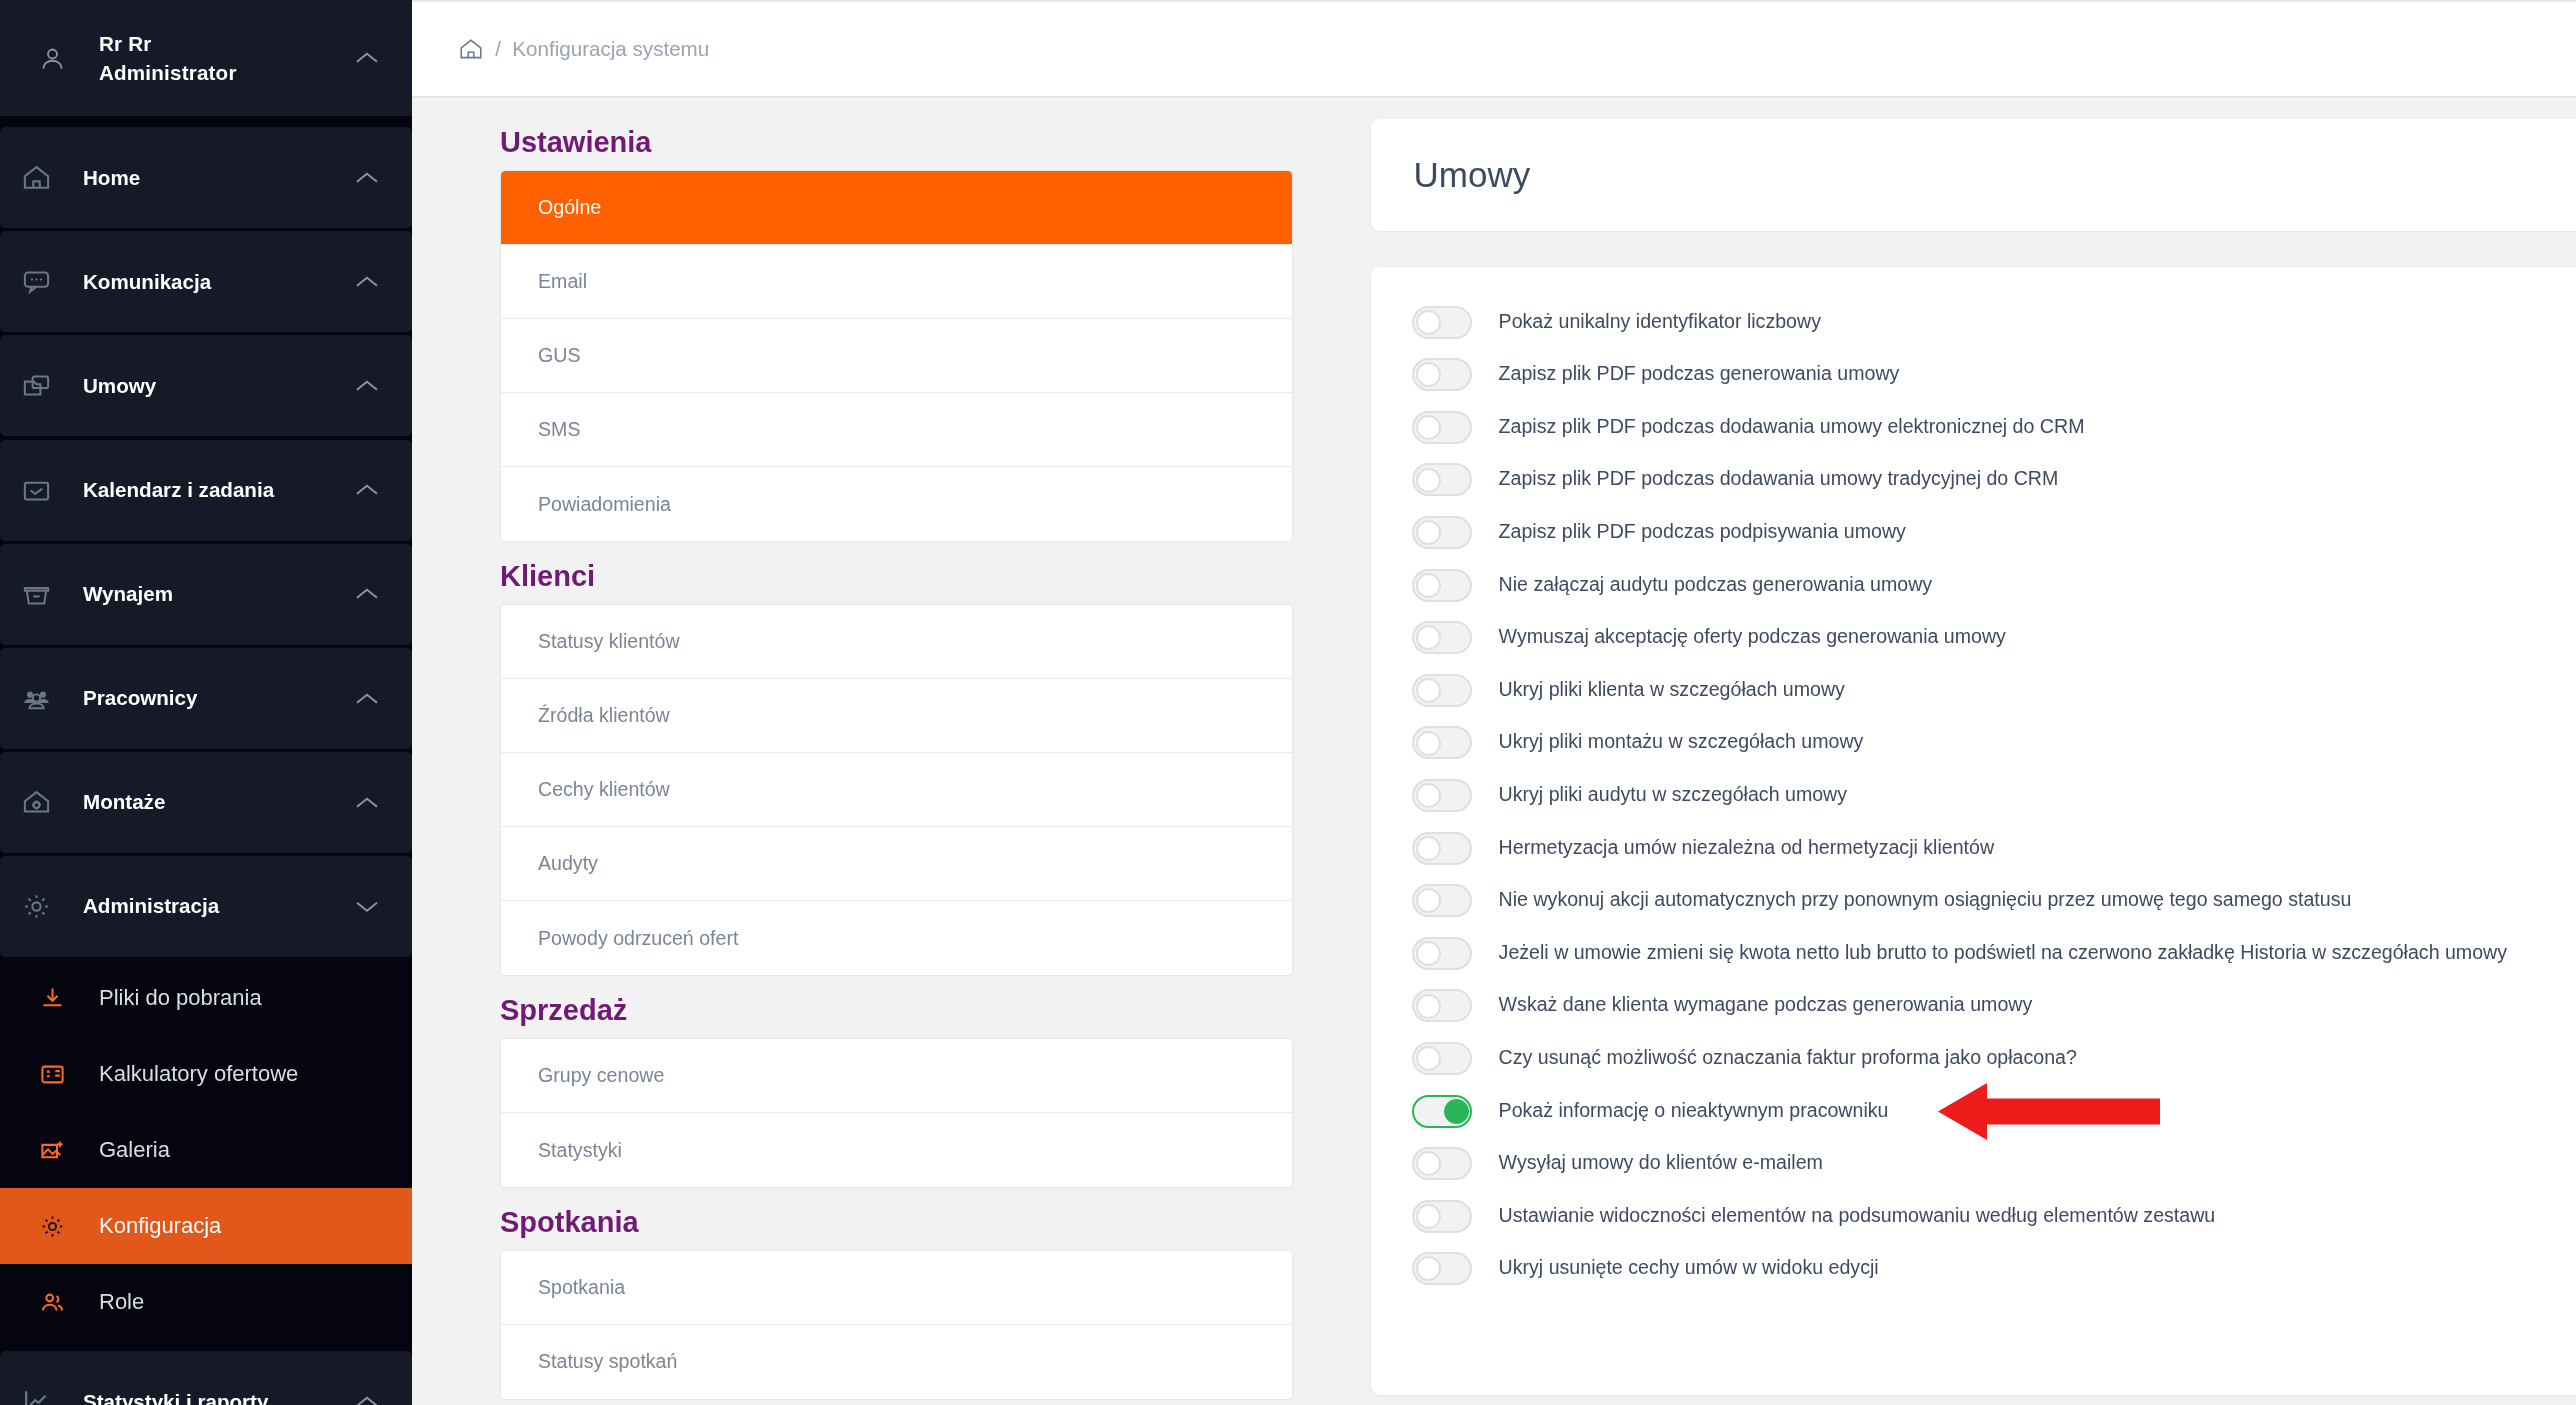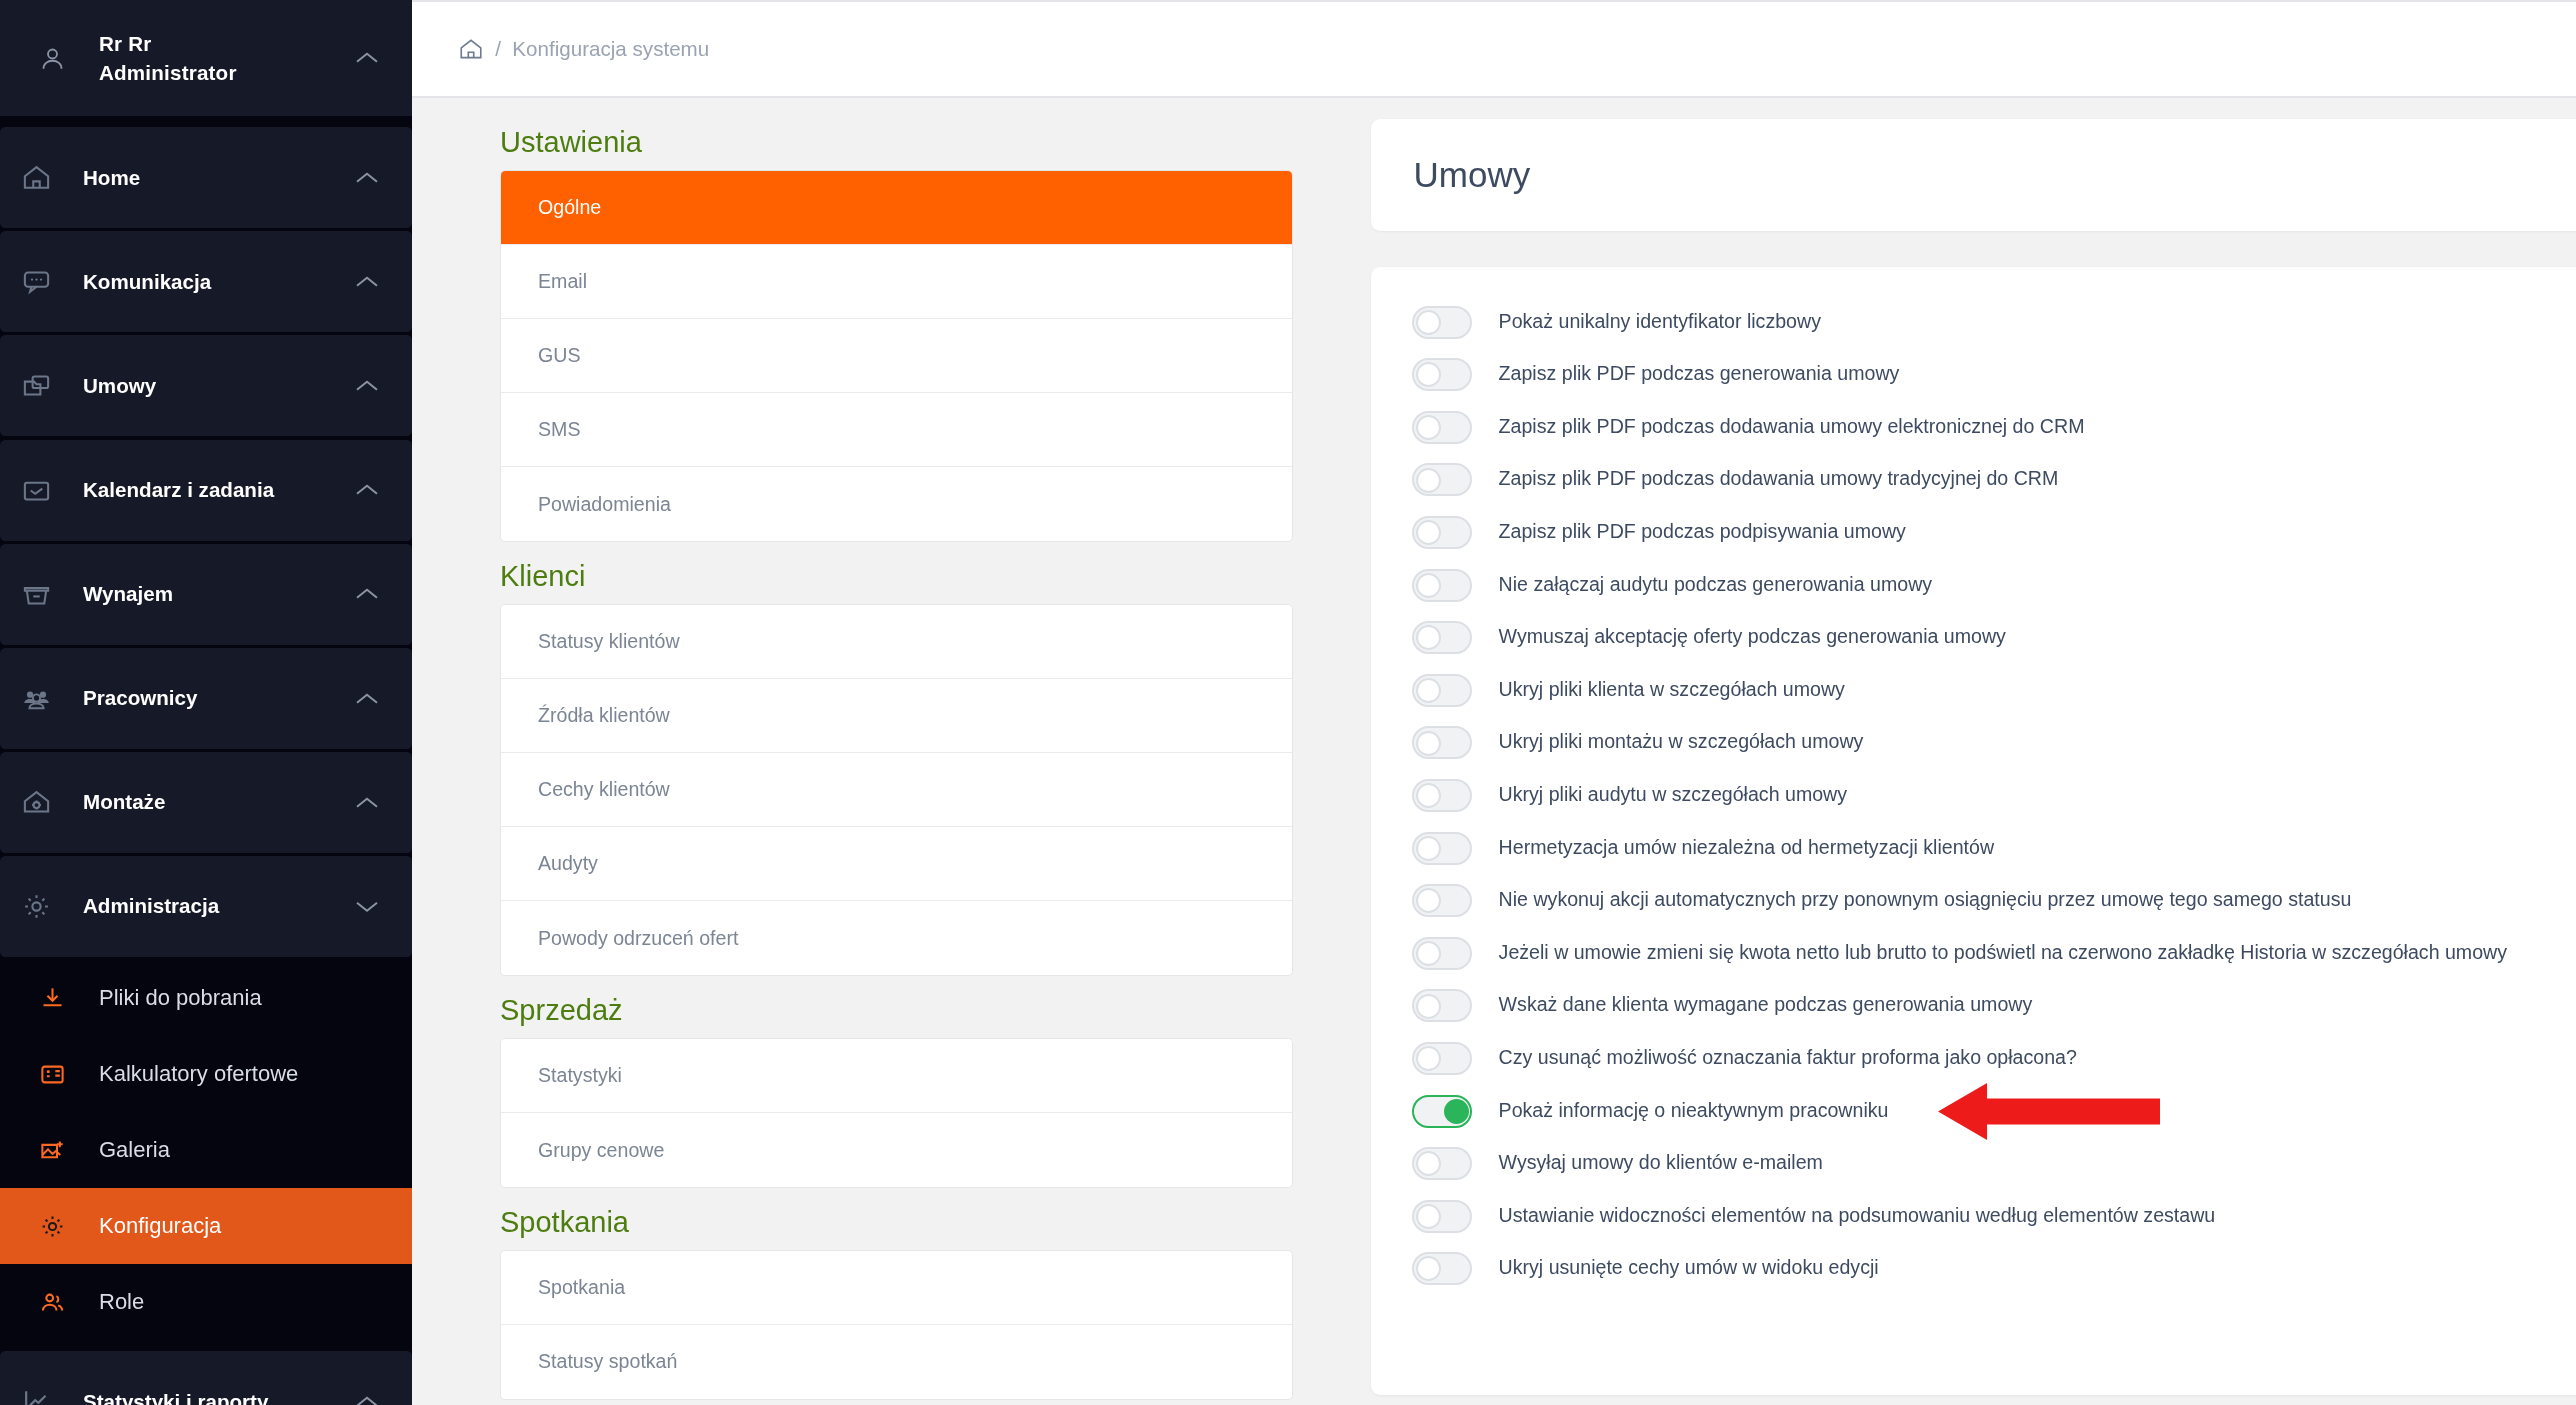--- a/index.html
+++ b/index.html
@@ -79,21 +79,21 @@
 
   .body-row { flex: 1; display: flex; min-height: 0; }
 
   
   .settings-col {
     width: 938px; flex: 0 0 938px;
     padding: 23px 57px 0 88px;
     overflow: hidden;
   }
   .sec-title {
-    font-size: 29px; font-weight: normal; color: #4d7c0f;
+    font-size: 29px; font-weight: bold; color: #701a75;
     margin: 17.5px 0 11.3px 0;
   }
   .sec-title.first { margin-top: 5.2px; }
   .menu-card {
     background: #ffffff;
     border: 1px solid #e3e5e9;
     border-radius: 5.2px;
     overflow: hidden;
   }
   .menu-row {
@@ -429,22 +429,22 @@
         <div class="menu-card">
           <div class="menu-row">Statusy klientów</div>
           <div class="menu-row">Źródła klientów</div>
           <div class="menu-row">Cechy klientów</div>
           <div class="menu-row">Audyty</div>
           <div class="menu-row">Powody odrzuceń ofert</div>
         </div>
 
         <div class="sec-title">Sprzedaż</div>
         <div class="menu-card">
+          <div class="menu-row">Grupy cenowe</div>
           <div class="menu-row">Statystyki</div>
-          <div class="menu-row">Grupy cenowe</div>
         </div>
 
         <div class="sec-title">Spotkania</div>
         <div class="menu-card">
           <div class="menu-row">Spotkania</div>
           <div class="menu-row">Statusy spotkań</div>
         </div>
       </div>
 
       <div class="main-col">

